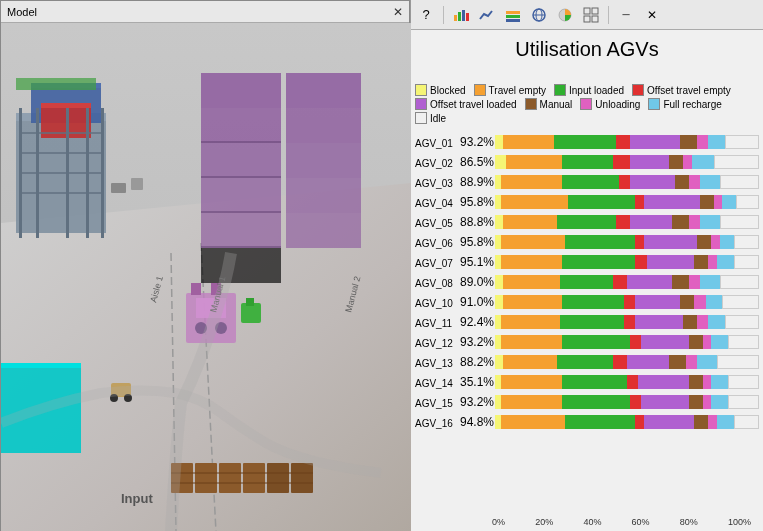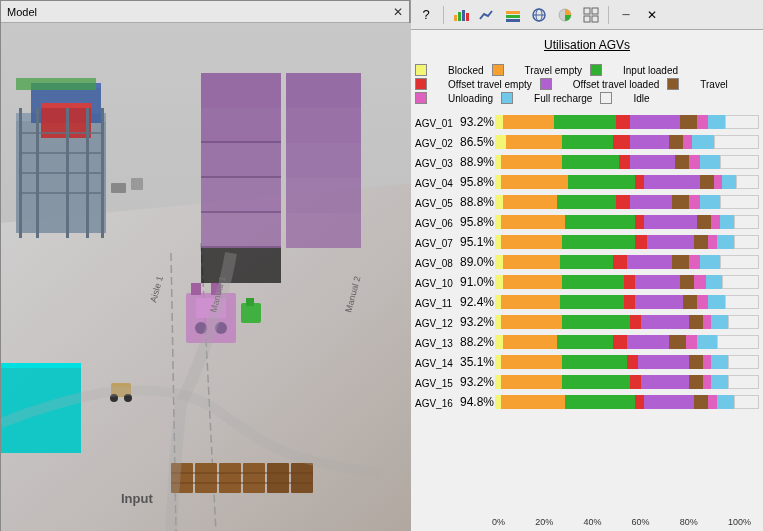--- a/index.html
+++ b/index.html
@@ -14,24 +14,24 @@
 
     .model-view { width: 410px; height: 509px; position: relative; overflow: hidden; background: linear-gradient(180deg, #d8d8d8 0%, #c0c0c0 40%, #b8b8b8 100%); }
 
     
     .right-panel { width: 353px; height: 531px; background: #f0f0f0; border-left: 1px solid #999; display: flex; flex-direction: column; }
 
     .right-toolbar { height: 30px; background: #e8e8e8; border-bottom: 1px solid #aaa; display: flex; align-items: center; padding: 0 4px; gap: 4px; }
 
     .chart-area { flex: 1; overflow: hidden; padding: 4px 4px 4px 4px; display: flex; flex-direction: column; }
 
-    .chart-title { text-align: center; font-size: 12px; font-weight: normal; margin: 4px 0 12px 0; text-decoration: underline; }
+    .chart-title { text-align: center; font-size: 20px; font-weight: normal; margin: 4px 0 23px 0; }
 
     .legend { display: flex; flex-wrap: wrap; gap: 2px 8px; margin-bottom: 6px; font-size: 10px; }
-    .legend-item { display: flex; align-items: flex-end; gap: 21px; }
+    .legend-item { display: flex; align-items: flex-end; gap: 3px; }
     .legend-color { width: 12px; height: 12px; border: 1px solid #888; flex-shrink: 0; }
 
     .bars-container { flex: 1; overflow-y: auto; overflow-x: hidden; }
     .bars-container::-webkit-scrollbar { width: 8px; }
     .bars-container::-webkit-scrollbar-track { background: #f0f0f0; }
     .bars-container::-webkit-scrollbar-thumb { background: #aaa; }
 
     .bar-row { display: flex; align-items: flex-end; height: 19px; margin-bottom: 1px; }
     .bar-label { width: 45px; text-align: left; font-size: 10px; flex-shrink: 0; }
     .bar-pct { width: 32px; text-align: right; font-size: 12px; flex-shrink: 0; margin-right: 3px; margin-top: 40px; }
@@ -237,21 +237,21 @@
           <div class="legend-item">
             <div class="legend-color" style="background: rgb(224, 48, 48);"></div>
             <span>Offset travel empty</span>
           </div>
           <div class="legend-item">
             <div class="legend-color" style="background: rgb(176, 96, 208);"></div>
             <span>Offset travel loaded</span>
           </div>
           <div class="legend-item">
             <div class="legend-color" style="background: rgb(139, 90, 43);"></div>
-            <span>Travel</span>
+            <span>Manual</span>
           </div>
           <div class="legend-item">
             <div class="legend-color" style="background: rgb(224, 96, 192);"></div>
             <span>Unloading</span>
           </div>
           <div class="legend-item">
             <div class="legend-color" style="background: rgb(112, 200, 232);"></div>
             <span>Full recharge</span>
           </div>
           <div class="legend-item">

